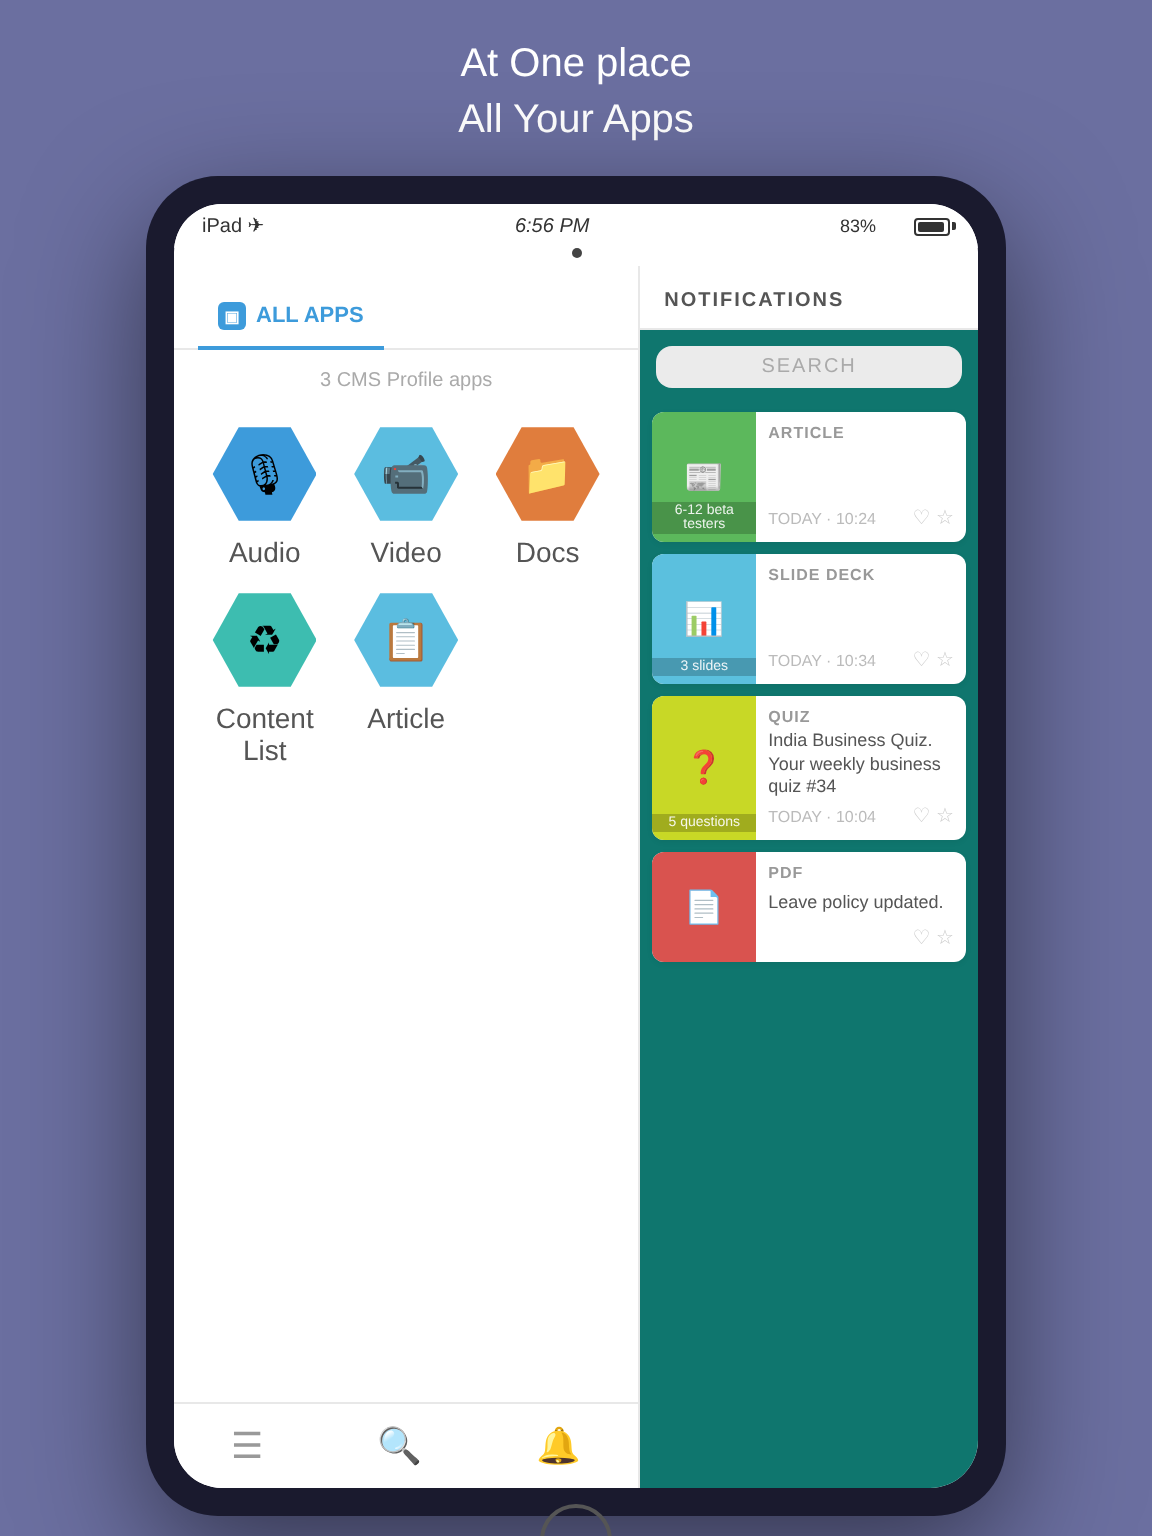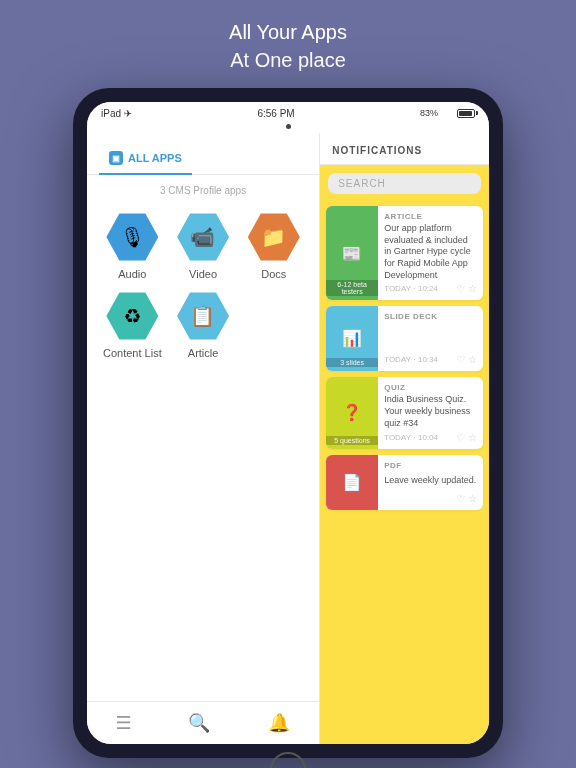--- a/index.html
+++ b/index.html
@@ -51,21 +51,21 @@
       justify-content: space-between;
       align-items: center;
       padding: 4px 14px;
       font-size: 10px;
       color: #333;
       background: white;
       min-height: 22px;
     }
 
     .status-left { font-weight: 500; }
-    .status-center { font-weight: 400; }
+    .status-center { font-weight: 400; font-style: italic; }
     .status-right { display: flex; align-items: center; gap: 19px; font-size: 9px; }
 
     .battery {
       display: inline-block;
       width: 18px;
       height: 9px;
       border: 1.5px solid #333;
       border-radius: 2px;
       position: relative;
     }
@@ -185,21 +185,21 @@
       justify-content: center;
       font-size: 20px;
     }
 
     .hex-blue { background: #3d9bdb; }
     .hex-light-blue { background: #5bbde0; }
     .hex-orange { background: #e07d3d; }
     .hex-teal { background: #3dbdb0; }
 
     .app-label {
-      font-size: 11px;
+      font-size: 14px;
       color: #555;
       text-align: center;
     }
 
     
     .bottom-nav {
       display: flex;
       justify-content: space-around;
       padding: 10px 0;
       border-top: 1px solid #e8e8e8;
@@ -213,42 +213,42 @@
       cursor: pointer;
       color: #999;
       font-size: 18px;
     }
 
     
     .right-panel {
       width: 42%;
       display: flex;
       flex-direction: column;
-      background: #fde047;
+      background: #0f766e;
     }
 
     .notif-header {
       padding: 12px 12px 8px;
       font-size: 10px;
       font-weight: 600;
       color: #555;
       letter-spacing: 1px;
       background: white;
       border-bottom: 1px solid #e8e8e8;
       text-transform: uppercase;
     }
 
     .search-bar {
       margin: 8px;
       background: #ebebeb;
       border-radius: 8px;
       padding: 5px 10px;
       font-size: 10px;
       color: #aaa;
-      text-align: left;
+      text-align: center;
       letter-spacing: 1px;
     }
 
     .notif-list {
       flex: 1;
       overflow-y: auto;
       display: flex;
       flex-direction: column;
       gap: 6px;
       padding: 4px 6px;
@@ -355,22 +355,22 @@
       height: 5px;
       border-radius: 50%;
       background: #444;
       margin: 0 auto 4px;
     }
   </style>
 </head>
 <body>
 
 <div class="page-title">
+  <div>At One place</div>
   <div>All Your Apps</div>
-  <div>At One place</div>
 </div>
 
 <div class="tablet">
   <div class="tablet-inner">
 
     <div class="status-bar">
       <span class="status-left">iPad ✈</span>
       <span class="status-center">6:56 PM</span>
       <span class="status-right">
         <span>83%</span>
@@ -442,21 +442,20 @@
 
         <div class="notif-list">
 
           <div class="notif-card">
             <div class="notif-thumb thumb-green">
               <span style="font-size:16px;">📰</span>
               <span class="thumb-label">6-12 beta testers</span>
             </div>
             <div class="notif-body">
               <div class="notif-type">ARTICLE</div>
-              <div class="notif-text">Our app platform evaluated &amp; included in Gartner Hype cycle for Rapid Mobile App Development</div>
               <div class="notif-footer">
                 <span class="notif-meta">TODAY · 10:24</span>
                 <span class="notif-actions">♡ ☆</span>
               </div>
             </div>
           </div>
 
           <div class="notif-card">
             <div class="notif-thumb thumb-blue">
               <span style="font-size:16px;">📊</span>
@@ -485,21 +484,21 @@
               </div>
             </div>
           </div>
 
           <div class="notif-card">
             <div class="notif-thumb thumb-red" style="min-height:55px;">
               <span style="font-size:16px;">📄</span>
             </div>
             <div class="notif-body">
               <div class="notif-type">PDF</div>
-              <div class="notif-text">Leave weekly updated.</div>
+              <div class="notif-text">Leave policy updated.</div>
               <div class="notif-footer">
                 <span class="notif-meta"></span>
                 <span class="notif-actions">♡ ☆</span>
               </div>
             </div>
           </div>
 
         </div>
       </div>
     </div>

